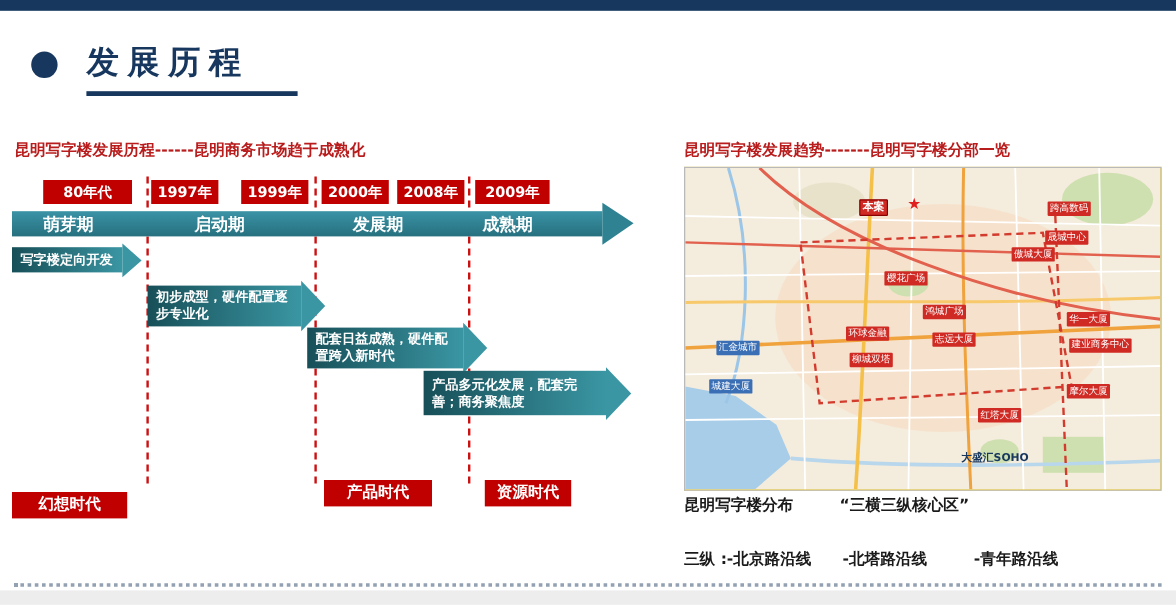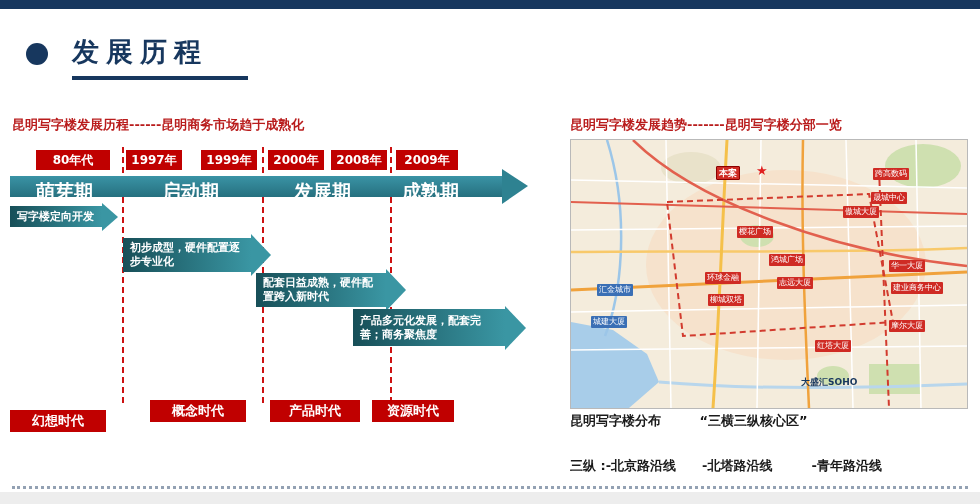--- a/index.html
+++ b/index.html
@@ -20,21 +20,21 @@
 
   
   .yr{position:absolute;top:150px;height:20px;line-height:20px;background:#c00000;color:#fff;
       font-size:12px;font-weight:bold;text-align:center;}
   .dashline{position:absolute;top:147px;height:256px;width:0;border-left:2px dashed #cc1111;z-index:0;}
 
   .mainbar{position:absolute;left:10px;top:176px;width:492px;height:21px;
       background:linear-gradient(180deg,#3a93a5,#26707f);z-index:1;}
   .mainbar::after{content:"";position:absolute;right:-26px;top:-7px;width:0;height:0;
       border-top:17px solid transparent;border-bottom:18px solid transparent;border-left:26px solid #2e8291;}
-  .phase{position:absolute;top:3px;color:#fff;font-size:19px;font-weight:bold;white-space:nowrap;}
+  .phase{position:absolute;top:3px;color:#fff;font-size:14px;font-weight:bold;white-space:nowrap;}
 
   .arrow{position:absolute;background:linear-gradient(90deg,#174f58,#3a96a3);color:#fff;
       display:flex;align-items:center;z-index:1;}
   .arrow::after{content:"";position:absolute;left:100%;top:50%;transform:translateY(-50%);
       width:0;height:0;border-top:var(--hb) solid transparent;border-bottom:var(--hb) solid transparent;
       border-left:var(--hw) solid #3a96a3;}
   .arrow .atxt{font-size:11px;font-weight:bold;line-height:1.25;padding:2px 4px 2px 7px;}
   #arrow-0{left:10px;top:206px;width:92px;height:21px;--hb:14px;--hw:16px;}
   #arrow-1{left:123px;top:238px;width:128px;height:34px;--hb:21px;--hw:20px;}
   #arrow-2{left:256px;top:273px;width:130px;height:34px;--hb:21px;--hw:20px;}
@@ -99,23 +99,22 @@
     <span class="atxt">初步成型，硬件配置逐步专业化</span>
   </div>
   <div id="arrow-2" class="arrow">
     <span class="atxt">配套日益成熟，硬件配置跨入新时代</span>
   </div>
   <div id="arrow-3" class="arrow">
     <span class="atxt">产品多元化发展，配套完善；商务聚焦度</span>
   </div>
 
   <div class="era" style="left:10px;width:96px;margin-top:10px;">幻想时代</div>
-  <div class="era" style="left:150px;width:96px;">概念时代</div>
   <div class="era" style="left:270px;width:90px;">产品时代</div>
-  <div class="era" style="left:372px;width:82px;">资源时代</div>
+  <div class="era" style="left:404px;width:72px;">资源时代</div>
 
   <div id="right-heading" class="sec-heading">昆明写字楼发展趋势-------昆明写字楼分部一览</div>
 
   <div class="map">
     <svg width="396" height="268" viewBox="0 0 396 268">
       <rect width="396" height="268" fill="#f4ecdc"></rect>
       <ellipse cx="215" cy="125" rx="140" ry="95" fill="#f6e2cc"></ellipse>
       <ellipse cx="120" cy="28" rx="30" ry="16" fill="#e9e2ca"></ellipse>
       <ellipse cx="352" cy="26" rx="38" ry="22" fill="#cfe0b0"></ellipse>
       <ellipse cx="186" cy="96" rx="17" ry="11" fill="#cfe0b0"></ellipse>

